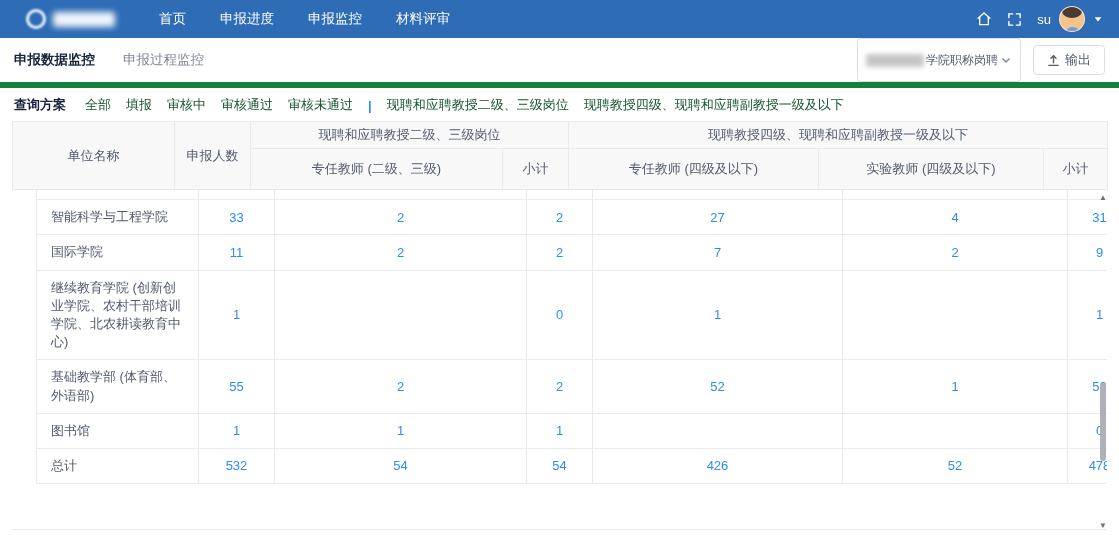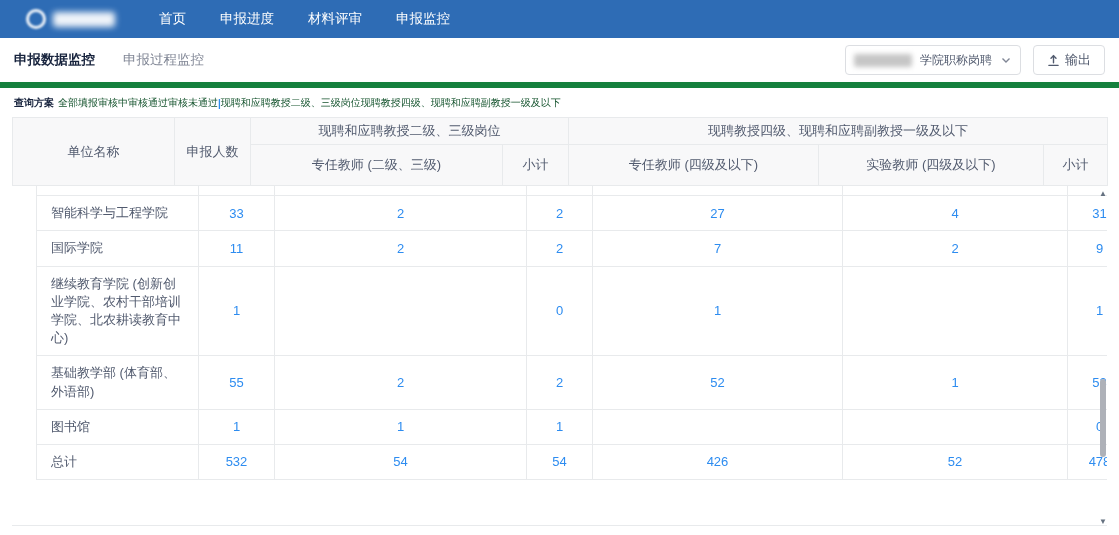--- a/index.html
+++ b/index.html
@@ -49,36 +49,36 @@
 
   
   .tabbar {
     display:flex; align-items:center; height:50px; padding:0 14px;
     border-bottom:6px solid #15803d;
   }
   .tab { font-size:13.5px; color:#808695; margin-right:28px; cursor:pointer; white-space:nowrap; }
   .tab.active { color:#17233d; font-weight:bold; }
   .tab-controls { margin-left:auto; display:flex; align-items:center; gap:12px; }
   .select-box {
-    height:30px; border:1px solid #dcdee2; border-radius:4px; background:#fff;
-    display:flex; align-items:center; gap:8px; padding:0 8px; cursor:pointer;
+    height:44px; border:1px solid #dcdee2; border-radius:4px; background:#fff;
+    display:flex; align-items:center; gap:2px; padding:0 8px; cursor:pointer;
     font-size:12px; color:#515a6e;
   }
   .redacted-sm { width:58px; height:13px; background:#c6c6c6; border-radius:2px; filter:blur(2.5px); }
   .select-value { white-space:nowrap; }
   .export-btn {
     height:30px; border:1px solid #dcdee2; border-radius:4px; background:#fff;
     display:flex; align-items:center; gap:5px; padding:0 13px; cursor:pointer;
     font-size:13px; color:#515a6e; font-family:inherit;
   }
 
   
   .filterbar {
-    display:flex; align-items:center; padding:8px 14px 7px;
-    font-size:10px; white-space:nowrap;
+    display:flex; align-items:center; gap:15px; padding:8px 14px 7px;
+    font-size:13px; white-space:nowrap;
   }
   .filter-label { color:#17233d; font-weight:bold; margin-right:4px; }
   .filter-link { color:#14532d; text-decoration:none; cursor:pointer; }
   .filter-sep { color:#2d8cf0; font-weight:bold; }
 
   
   .table-wrap { margin:0 12px; position:relative; }
   table.tbl { border-collapse:collapse; table-layout:fixed; width:1095px; }
   .tbl th, .tbl td { border:1px solid #e8eaec; font-size:13px; }
   .tbl thead th {
@@ -112,23 +112,48 @@
 <div class="page">
 
   <header class="navbar">
     <div class="logo">
       <span class="logo-emblem"></span>
       <span class="logo-text-redacted"></span>
     </div>
     <nav class="nav-menu">
       <a class="nav-item">首页</a>
       <a class="nav-item">申报进度</a>
+      <a class="nav-item">申报监控</a>
       <a class="nav-item">材料评审</a>
-      <a class="nav-item">申报监控</a>
     </nav>
+    <div class="nav-right">
+      <span class="nav-icon">
+        <svg width="16" height="16" viewBox="0 0 24 24" fill="none" stroke="#fff" stroke-width="2" stroke-linecap="round" stroke-linejoin="round">
+            <path d="M3 11 L12 3 L21 11"></path>
+            <path d="M5.5 9.5 V20.5 H18.5 V9.5"></path>
+          </svg>
+      </span>
+      <span class="nav-icon">
+        <svg width="15" height="15" viewBox="0 0 24 24" fill="none" stroke="#fff" stroke-width="2.2" stroke-linecap="round">
+            <path d="M3 9 V3 H9"></path>
+            <path d="M15 3 H21 V9"></path>
+            <path d="M21 15 V21 H15"></path>
+            <path d="M9 21 H3 V15"></path>
+          </svg>
+      </span>
+      <div class="user-menu">
+        <span class="username">su</span>
+        <span class="avatar"></span>
+        <span class="caret">
+          <svg width="10" height="10" viewBox="0 0 12 12" fill="#fff">
+              <path d="M2 4 L6 9 L10 4 Z"></path>
+            </svg>
+        </span>
+      </div>
+    </div>
   </header>
 
   <div class="tabbar">
     <span class="tab active">申报数据监控</span>
     <span class="tab">申报过程监控</span>
     <div class="tab-controls">
       <div class="select-box">
         <span class="redacted-sm"></span>
         <span class="select-value">学院职称岗聘</span>
         <span style="display:flex;align-items:center;">

